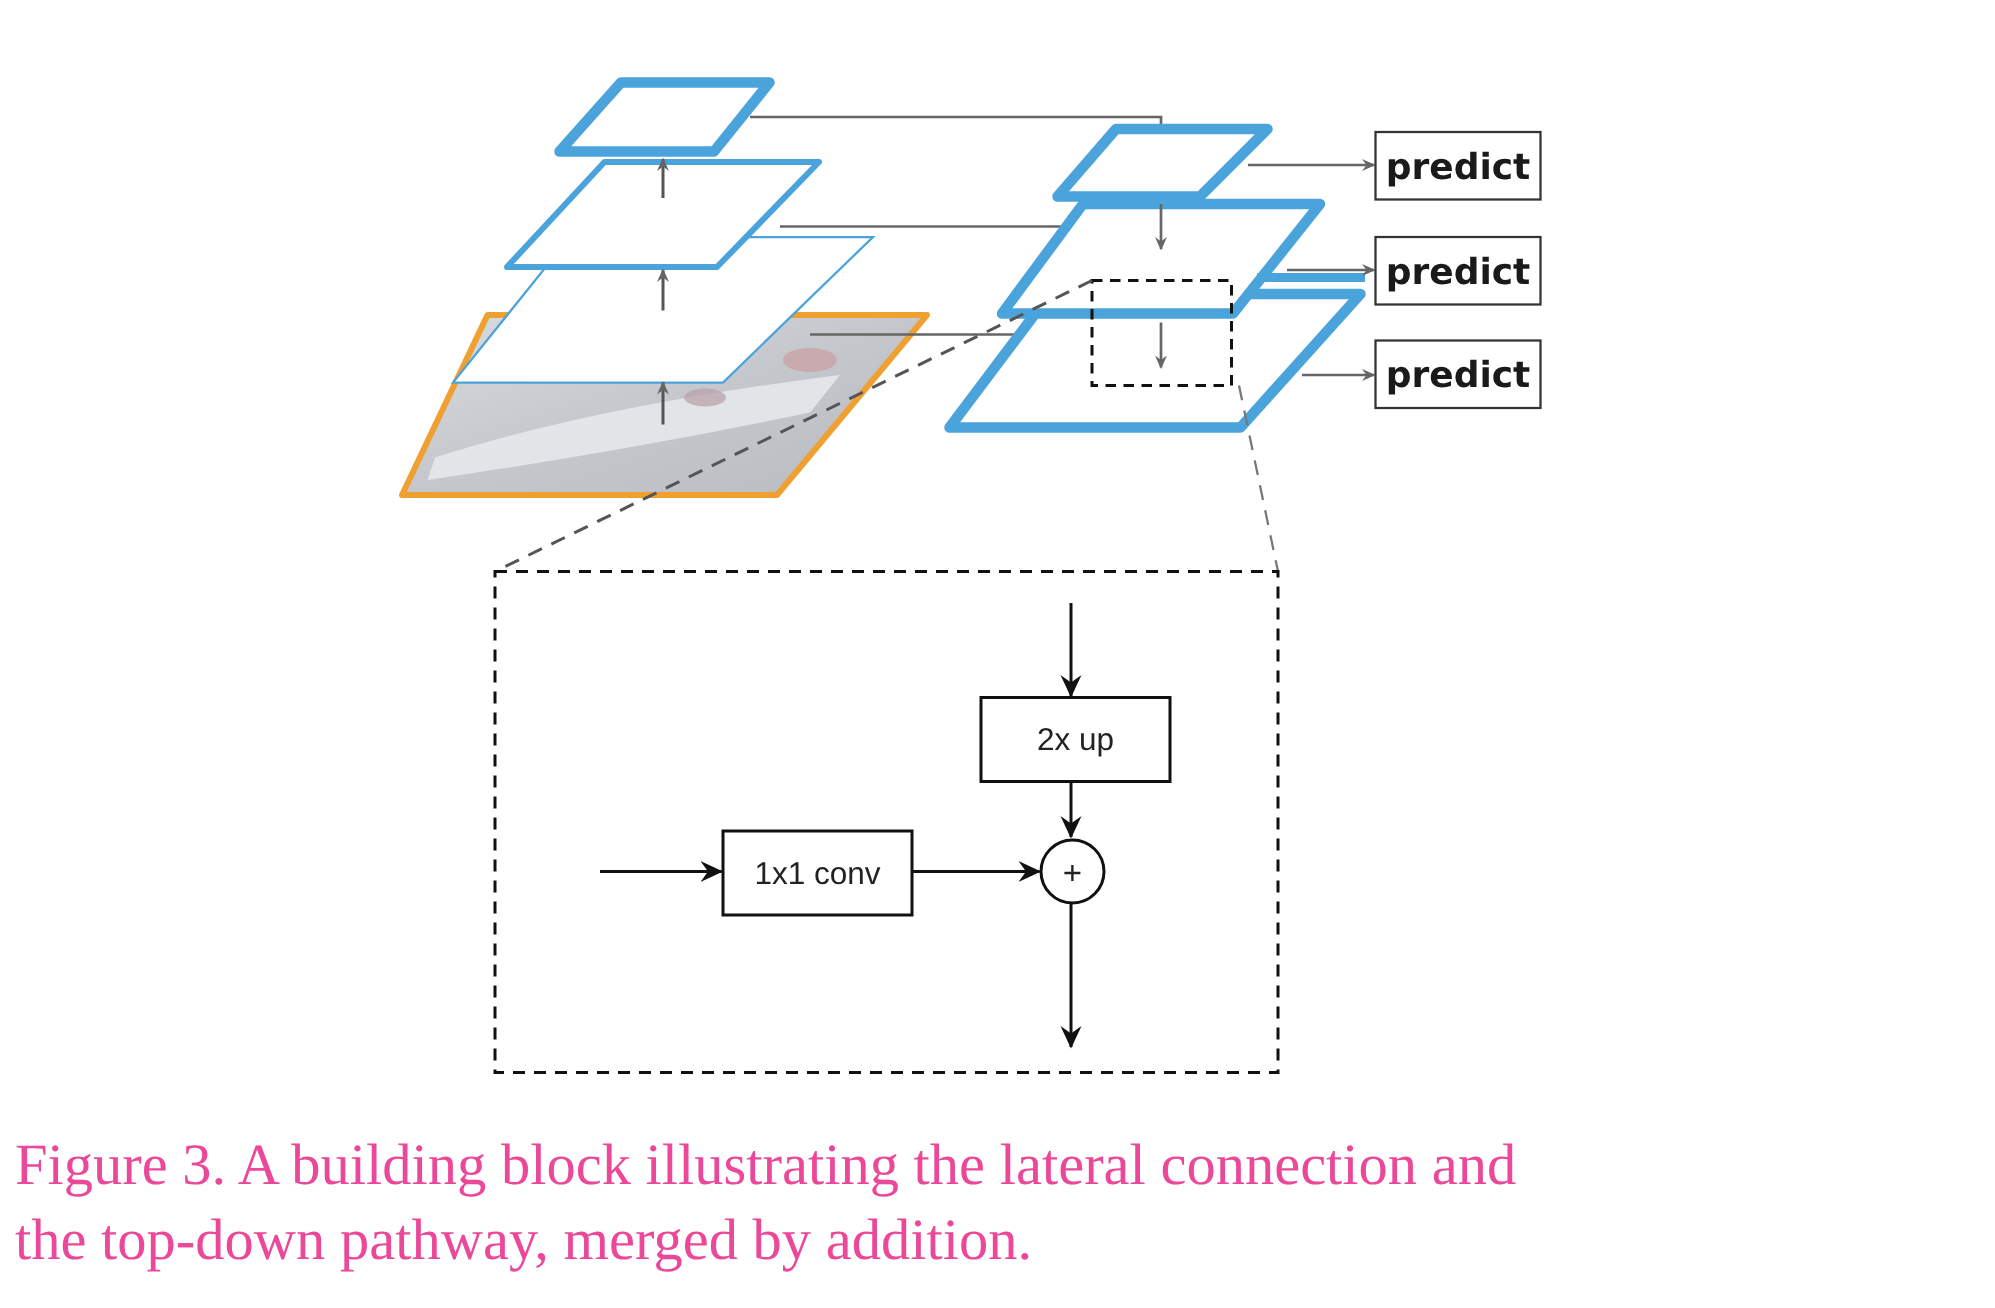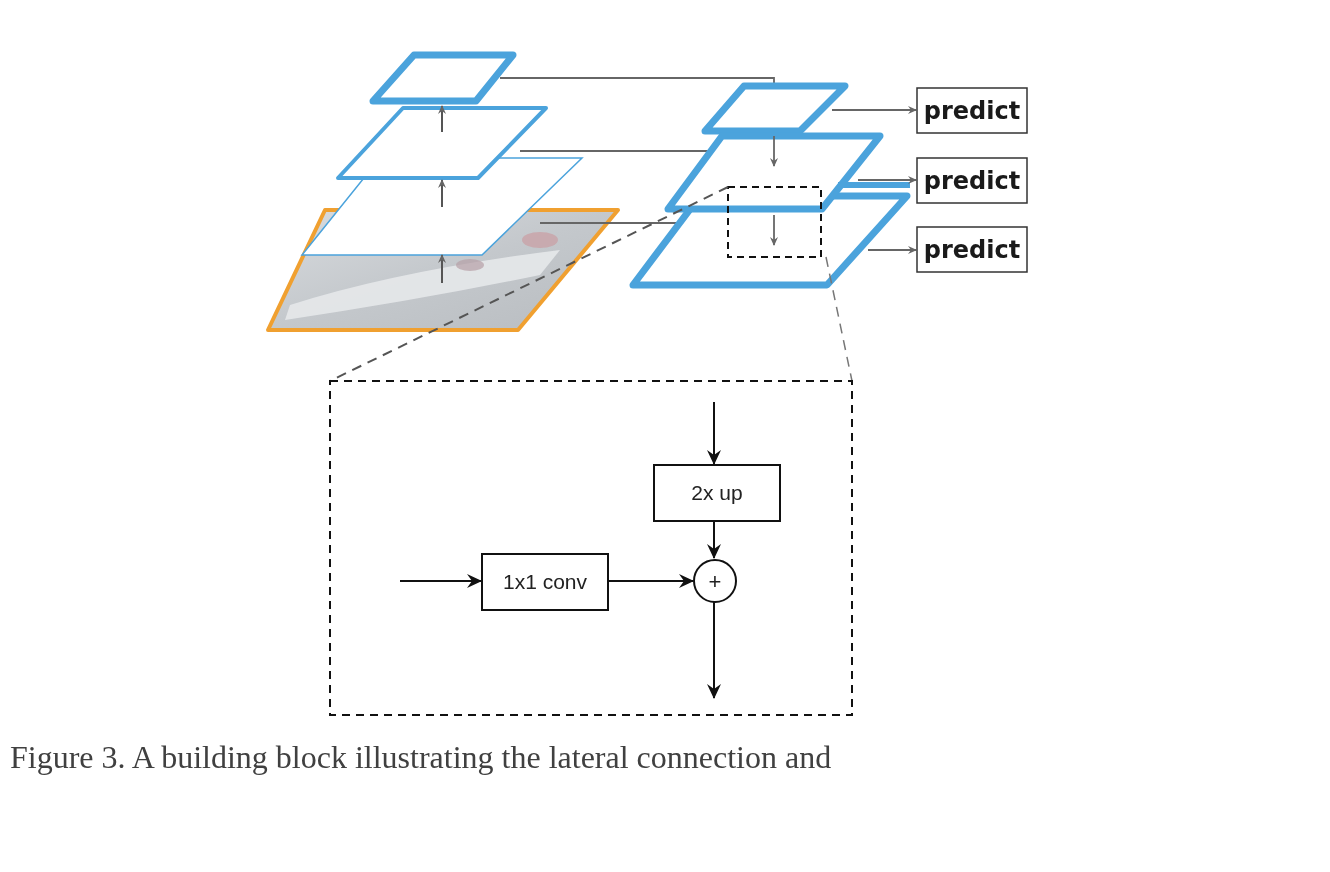--- a/index.html
+++ b/index.html
@@ -2,22 +2,22 @@
 <html><head>
 <meta charset="utf-8">
 <style>
   html, body { margin: 0; padding: 0; background: #ffffff; }
   body { width: 1330px; height: 872px; position: relative; overflow: hidden; }
   #figure { position: absolute; left: 0; top: 0; width: 1330px; height: 720px; }
   .predict-text { font-family: "DejaVu Sans", sans-serif; font-weight: bold; font-size: 24px; fill: #1a1a1a; }
   .block-text { font-family: "Liberation Sans", sans-serif; font-size: 21px; fill: #222; }
   .plus-text { font-family: "Liberation Sans", sans-serif; font-size: 22px; fill: #222; }
   #caption {
-    position: absolute; left: 10px; top: 732px; width: 1300px;
-    font-family: "Liberation Serif", serif; font-size: 32px; line-height: 50px; color: #404040;
+    position: absolute; left: 10px; top: 752px; width: 1300px;
+    font-family: "Liberation Serif", serif; font-size: 39px; line-height: 50px; color: #ec4899;
   }
   #caption div { white-space: nowrap; }
 </style>
 </head>
 <body>
 
 <svg id="figure" width="1330" height="720" viewBox="0 0 1330 720" xmlns="http://www.w3.org/2000/svg">
   <defs>
     <marker id="arrGray" markerWidth="10" markerHeight="10" refX="8" refY="5" orient="auto" markerUnits="userSpaceOnUse">
       <path d="M0,1 L9,5 L0,9 L3,5 Z" fill="#666"></path>
@@ -99,13 +99,14 @@
 
   <g>
     <circle cx="715" cy="581" r="21" fill="#fff" stroke="#111" stroke-width="2"></circle>
     <text class="plus-text" x="715" y="589" text-anchor="middle">+</text>
   </g>
   <line x1="714" y1="602" x2="714" y2="698" stroke="#111" stroke-width="2" marker-end="url(#arrBlack)"></line>
 </svg>
 
 <div id="caption">
   <div>Figure 3. A building block illustrating the lateral connection and</div>
+  <div>the top-down pathway, merged by addition.</div>
 </div>
 
 </body></html>

